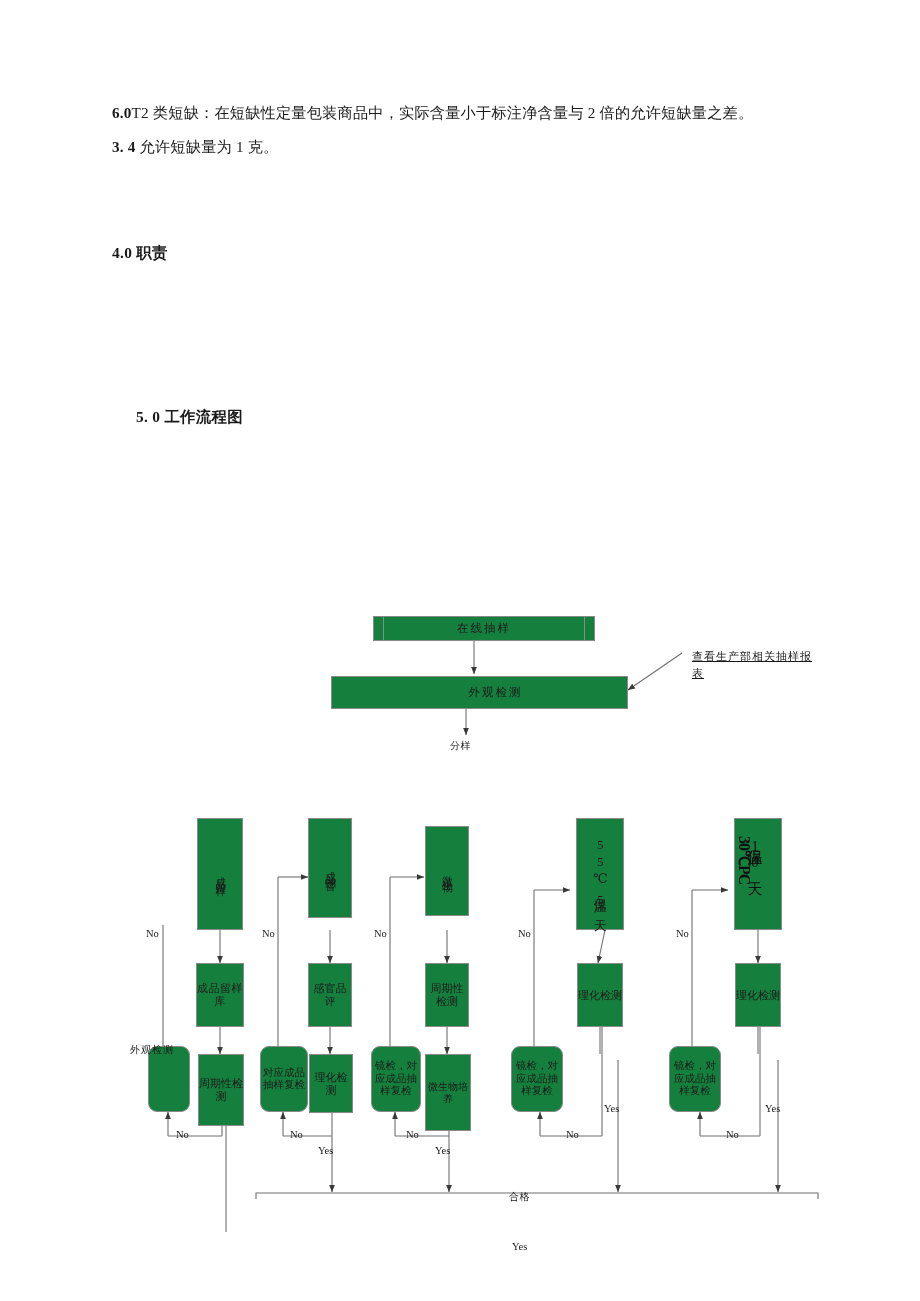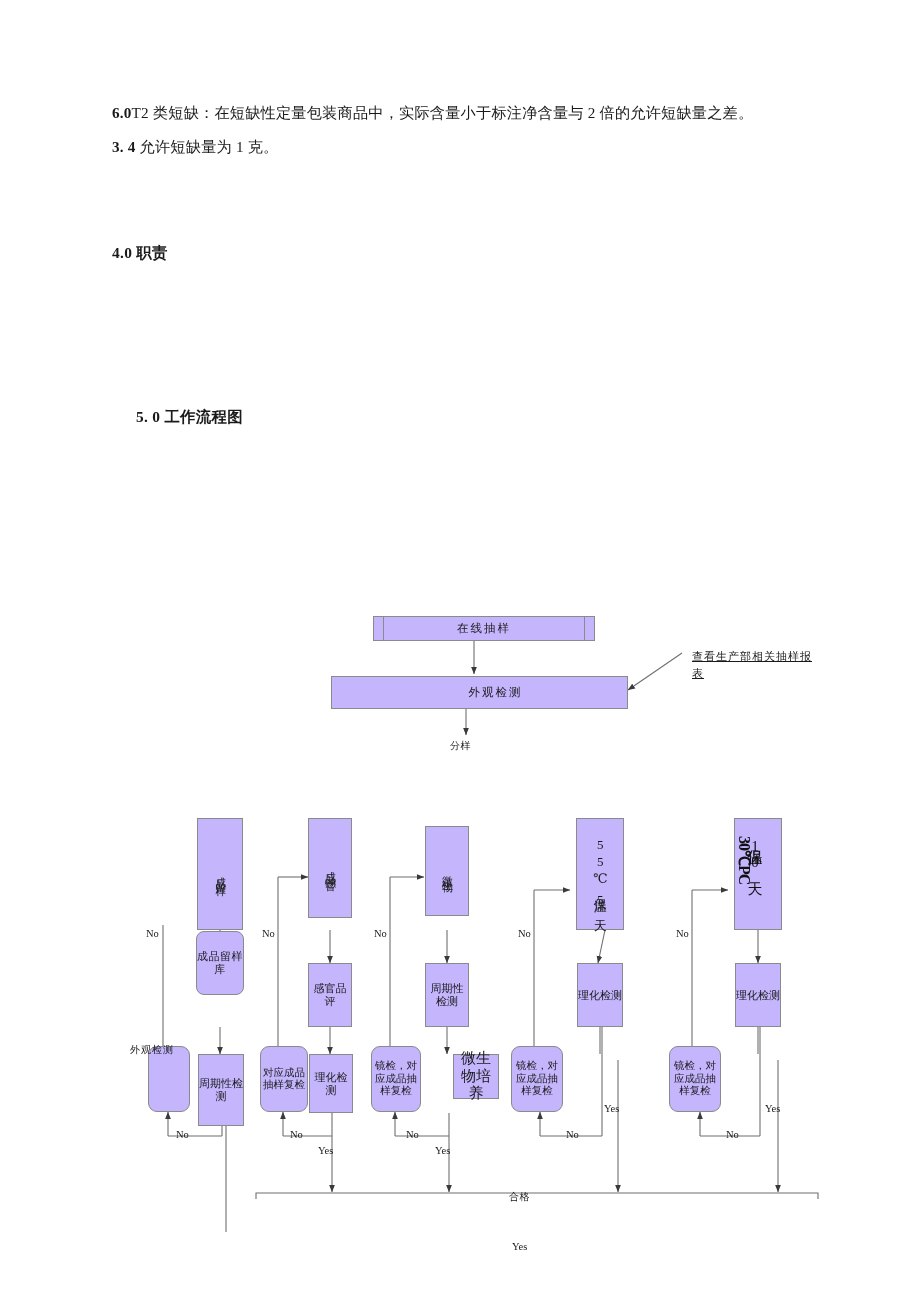--- a/index.html
+++ b/index.html
@@ -53,21 +53,21 @@
     position: absolute;
     left: 0;
     top: 0;
     width: 920px;
     height: 1301px;
   }
   .node {
     position: absolute;
     box-sizing: border-box;
     border: 1px solid #8a8a8a;
-    background: #c4b5fd;
+    background: #15803d;
     display: flex;
     align-items: center;
     justify-content: center;
     text-align: center;
     font-family: "Liberation Serif", "DejaVu Serif", serif;
     color: #1a1a1a;
     line-height: 1.18;
   }
   .node.rounded { border-radius: 9px; }
   .node.vtext {
@@ -235,21 +235,21 @@
       <span>外观检测</span>
     </div>
 
     <div class="lbl cn" style="left:450px; top:739px;"><span>分样</span></div>
 
     <div class="lbl note" style="left:692px; top:648px;"><span>查看生产部相关抽样报表</span></div>
 
     <div class="node vtext" style="left:197px; top:818px; width:46px; height:112px; font-size:10.5px;">
       <span>成品留样</span>
     </div>
-    <div class="node" style="left:196px; top:931px; width:48px; height:64px; font-size:11px; letter-spacing:0.5px;border-radius:8px;">
+    <div class="node" style="left:196px; top:963px; width:48px; height:64px; font-size:11px; letter-spacing:0.5px;">
       <span>成品留样库</span>
     </div>
     <div class="node" style="left:198px; top:1054px; width:46px; height:72px; font-size:11px;">
       <span>周期性检测</span>
     </div>
     <div class="node rounded" style="left:148px; top:1046px; width:42px; height:66px; font-size:10.5px;">
       <span></span>
     </div>
     <div class="lbl small-cn" style="left:130px; top:1043px; font-size:10px;"><span>外观检测</span></div>
     <div class="lbl" style="left:146px; top:928px;"><span>No</span></div>
@@ -270,21 +270,21 @@
     <div class="lbl" style="left:262px; top:928px;"><span>No</span></div>
     <div class="lbl" style="left:290px; top:1129px;"><span>No</span></div>
     <div class="lbl" style="left:318px; top:1145px;"><span>Yes</span></div>
 
     <div class="node vtext" style="left:425px; top:826px; width:44px; height:90px; font-size:11px;">
       <span>微生物</span>
     </div>
     <div class="node" style="left:425px; top:963px; width:44px; height:64px; font-size:11px;">
       <span>周期性检测</span>
     </div>
-    <div class="node" style="left:425px; top:1054px; width:46px; height:45px; font-size:15px;margin-left:28px;">
+    <div class="node" style="left:425px; top:1054px; width:46px; height:77px; font-size:10px;">
       <span>微生物培养</span>
     </div>
     <div class="node rounded" style="left:371px; top:1046px; width:50px; height:66px; font-size:10.5px;">
       <span>镜检，对应成品抽样复检</span>
     </div>
     <div class="lbl" style="left:374px; top:928px;"><span>No</span></div>
     <div class="lbl" style="left:406px; top:1129px;"><span>No</span></div>
     <div class="lbl" style="left:435px; top:1145px;"><span>Yes</span></div>
 
     <div class="node vtext" style="left:576px; top:818px; width:48px; height:112px; font-size:13px; letter-spacing:2px;">

